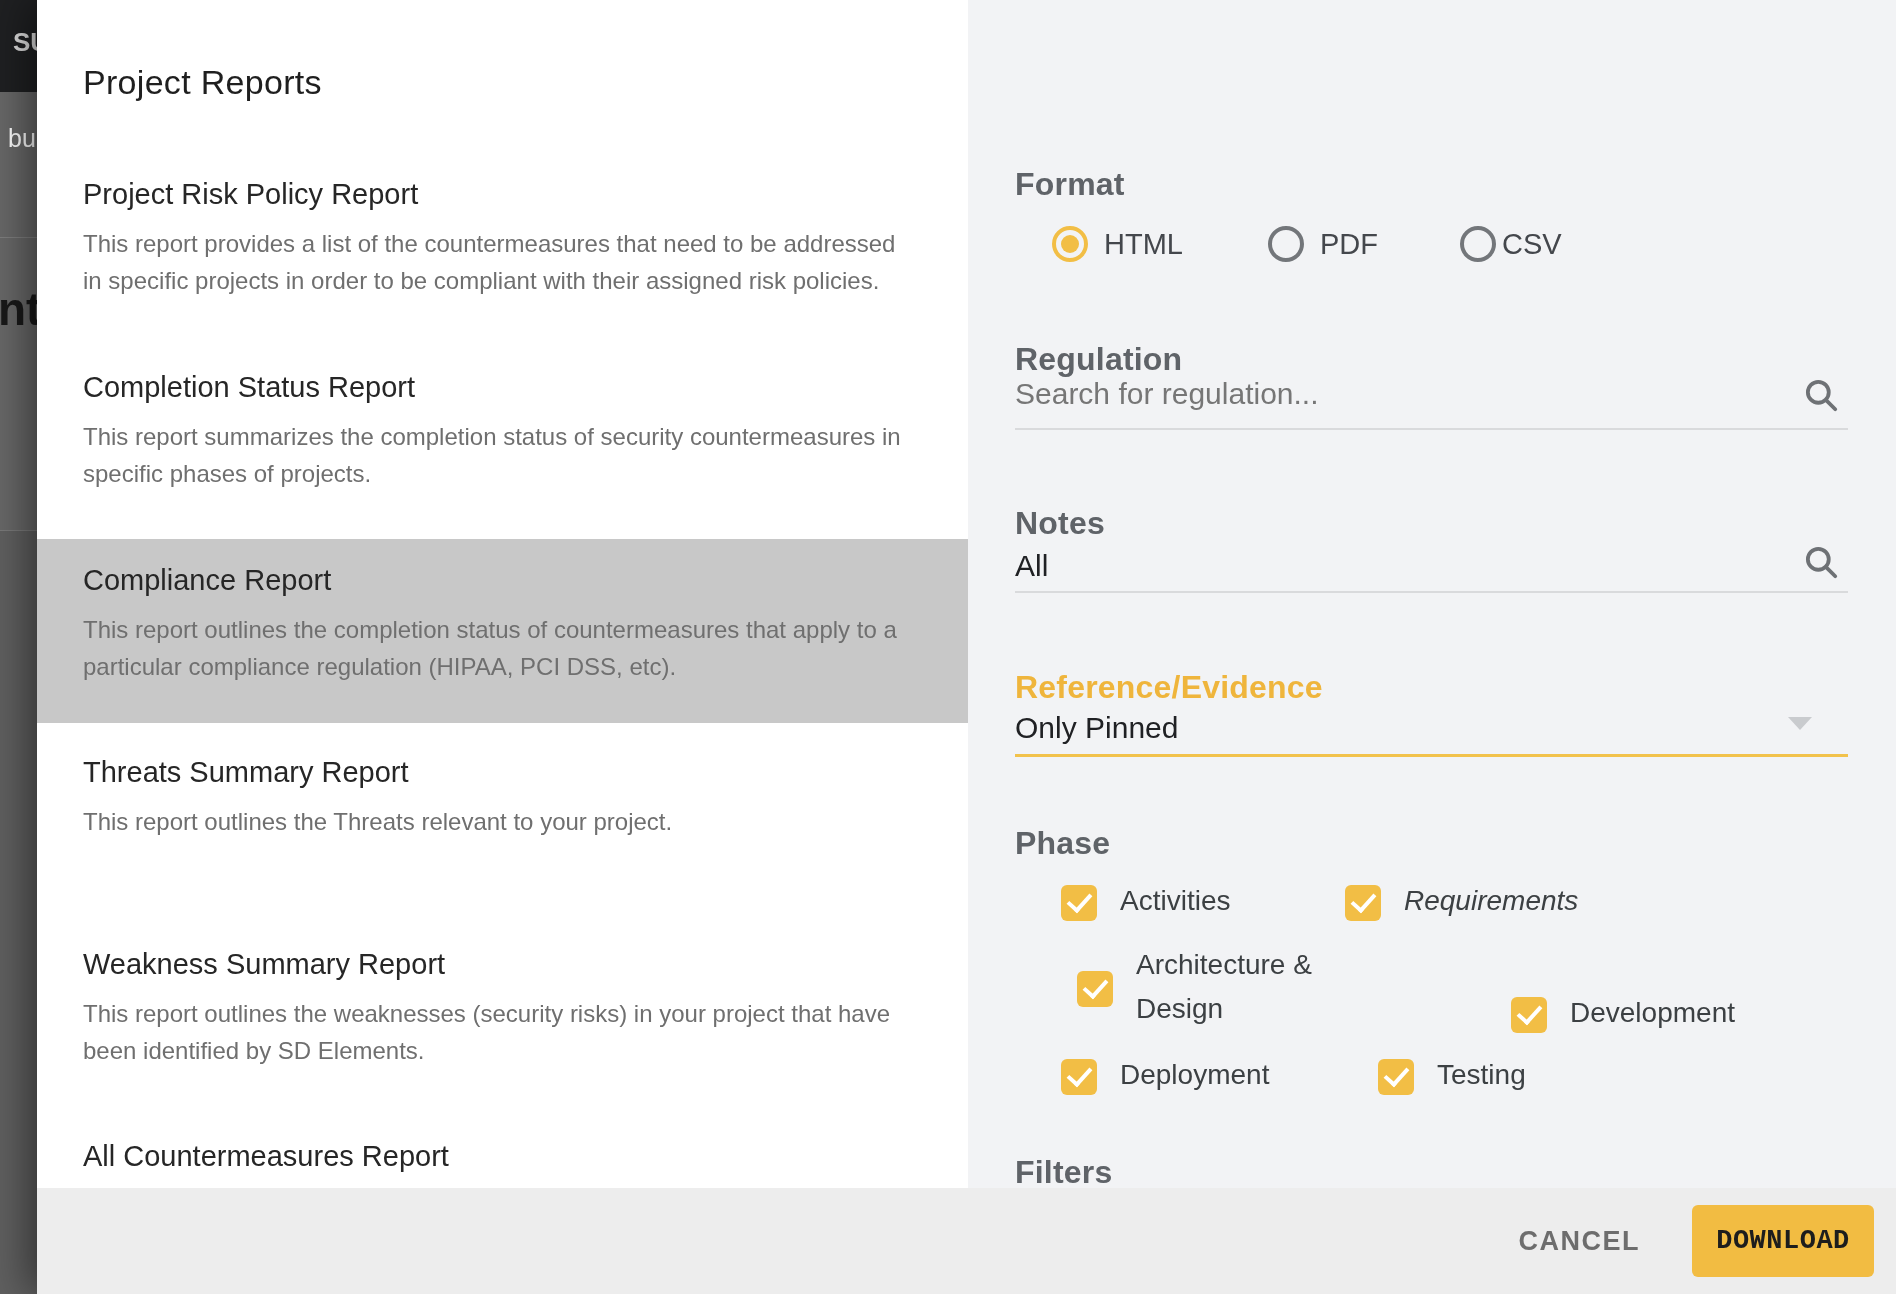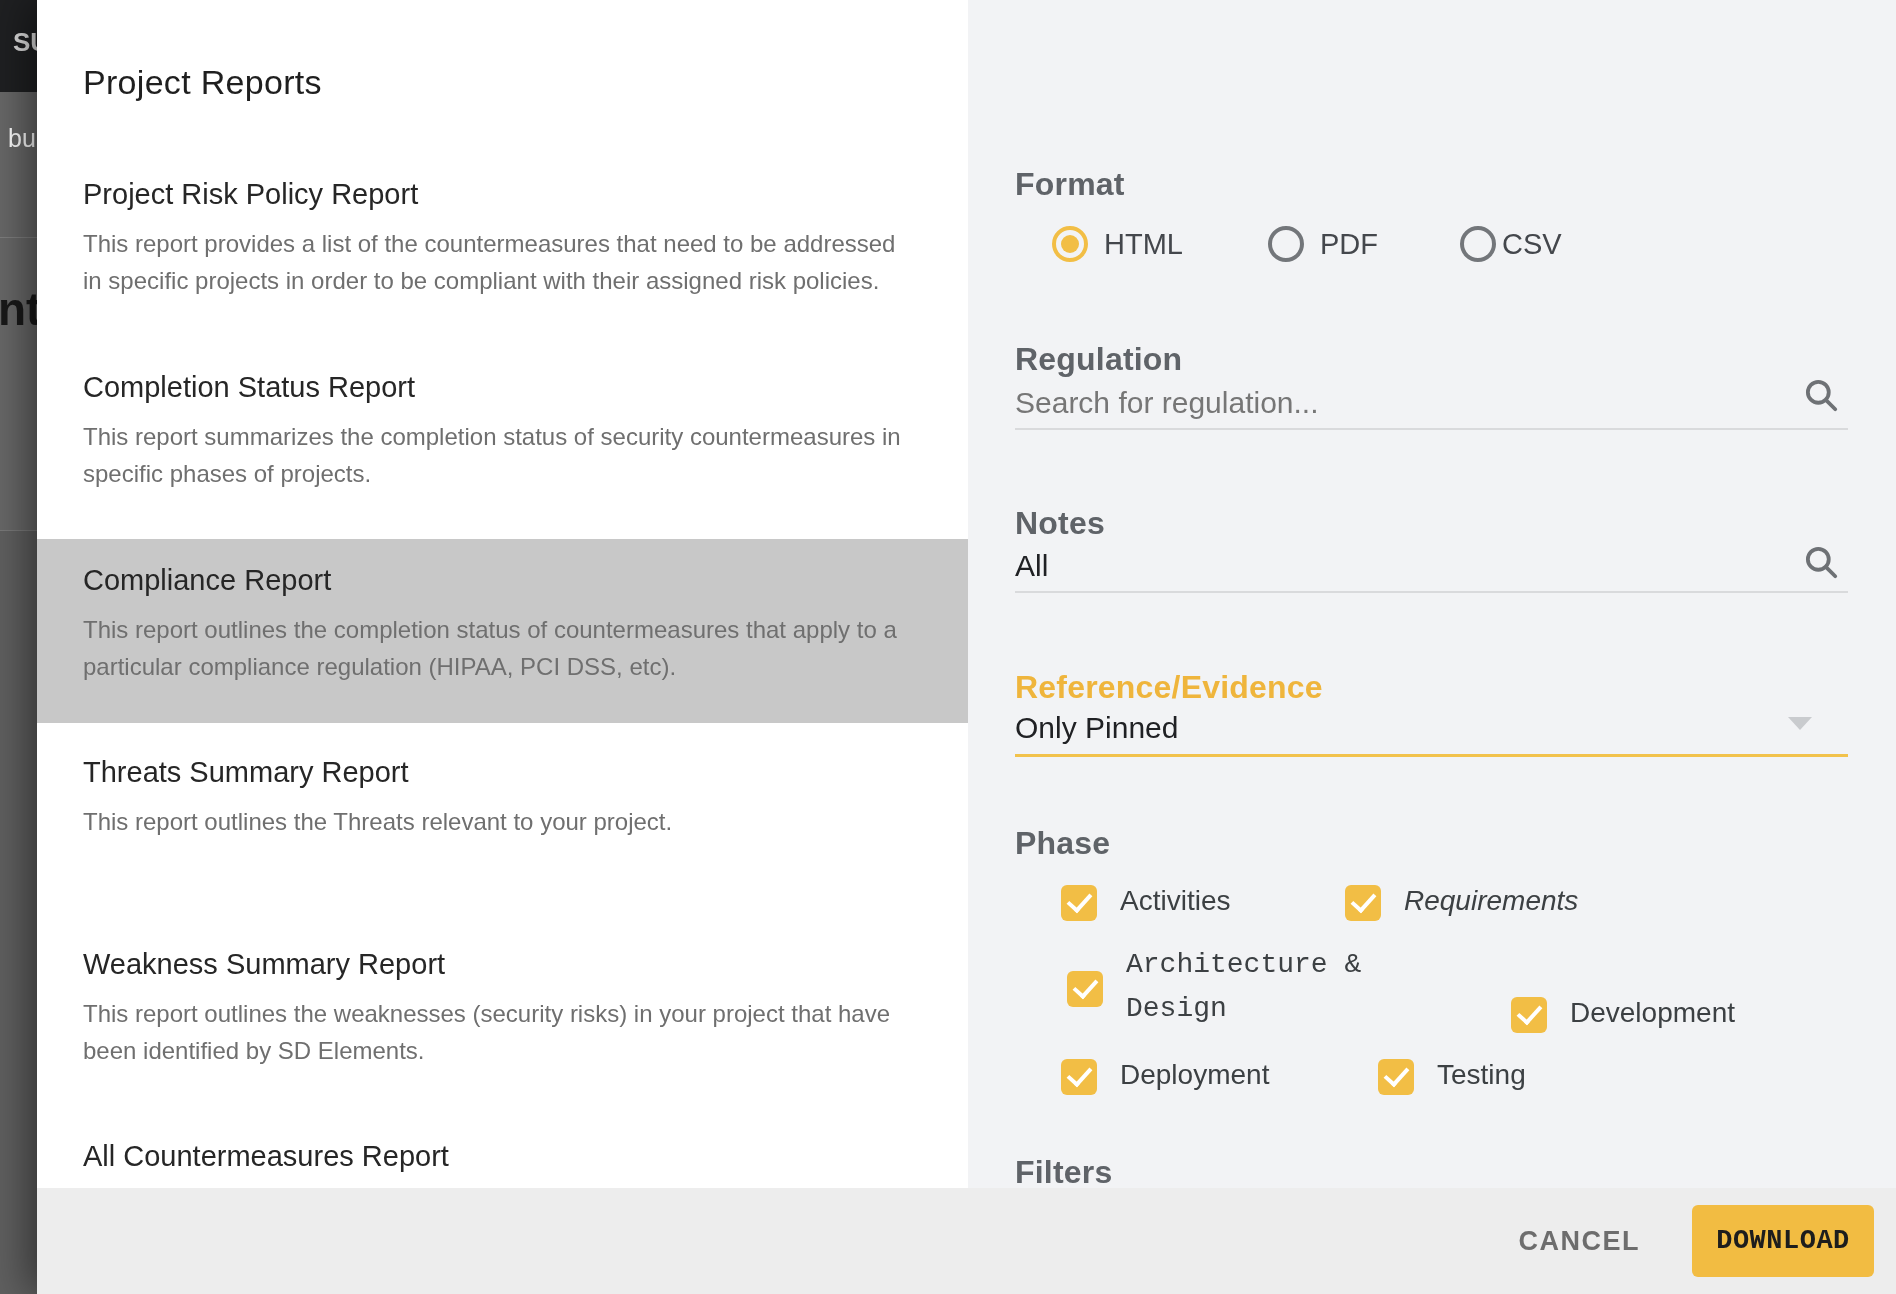--- a/index.html
+++ b/index.html
@@ -51,37 +51,37 @@
   .radio{width:36px;height:36px;border-radius:50%;box-sizing:border-box;border:4px solid #73767a;display:flex;align-items:center;justify-content:center;background:transparent;}
   .radio.checked{border-color:#f2be45;}
   .radio.checked .dot{width:18px;height:18px;border-radius:50%;background:#f2be45;}
   .radio-label{font-size:29px;color:#44474c;}
 
   
   .field{position:absolute;left:47px;width:833px;box-sizing:border-box;}
   .fld-regulation{top:374px;height:56px;border-bottom:2px solid #d9dadc;}
   .fld-notes{top:541px;height:52px;border-bottom:2px solid #d9dadc;}
   .fld-reference{top:703px;height:54px;border-bottom:3px solid #f2c24b;}
-  .field .f-input{position:absolute;left:0;top:12px;width:740px;background:transparent;border:none;outline:none;
+  .field .f-input{position:absolute;left:0;top:3px;width:740px;background:transparent;border:none;outline:none;
     font-family:"Liberation Sans","DejaVu Sans",sans-serif;font-size:30px;color:#c2410c;padding:0;}
   .field .f-input::placeholder{color:#767676;opacity:1;}
   .field .f-value{position:absolute;left:0;top:8px;font-size:30px;color:#202124;cursor:pointer;}
   .field .search-icon{position:absolute;right:8px;top:2px;width:38px;height:38px;cursor:pointer;}
   .fld-reference .caret{position:absolute;right:36px;top:14px;width:0;height:0;
     border-left:12px solid transparent;border-right:12px solid transparent;border-top:13px solid #c9cbce;cursor:pointer;}
 
   
   .check-item{position:absolute;display:flex;align-items:center;cursor:pointer;margin-left:11px;}
   .checkbox{width:36px;height:36px;border-radius:6px;background:#f2be45;position:relative;flex:0 0 auto;}
   .checkbox::after{content:"";position:absolute;left:7px;top:8px;width:19px;height:10px;
     border-left:4px solid #fff;border-bottom:4px solid #fff;transform:rotate(-48deg);}
   .check-label{margin-left:23px;font-size:28px;color:#3c4043;line-height:44px;margin-top:-4px;white-space:pre-line;}
   .ck-activities{left:82px;top:883px;}
   .ck-requirements{left:366px;top:883px;font-style:italic;}
-  .ck-architecture{left:88px;top:947px;font-family:Liberation Mono, monospace;}
+  .ck-architecture{left:98px;top:947px;}
   .ck-development{left:532px;top:995px;}
   .ck-deployment{left:82px;top:1057px;}
   .ck-testing{left:399px;top:1057px;}
 
   
   .footer{position:absolute;left:0;right:0;bottom:0;height:106px;background:#ededed;
     display:flex;align-items:center;justify-content:flex-end;gap:46px;padding-right:22px;box-sizing:border-box;}
   .btn-cancel{background:transparent;border:none;font-family:inherit;font-size:27px;font-weight:700;color:#6d6d6d;
     letter-spacing:1.5px;cursor:pointer;padding:10px 6px;}
   .btn-download{background:#f2bc42;border:none;border-radius:6px;width:182px;height:72px;

